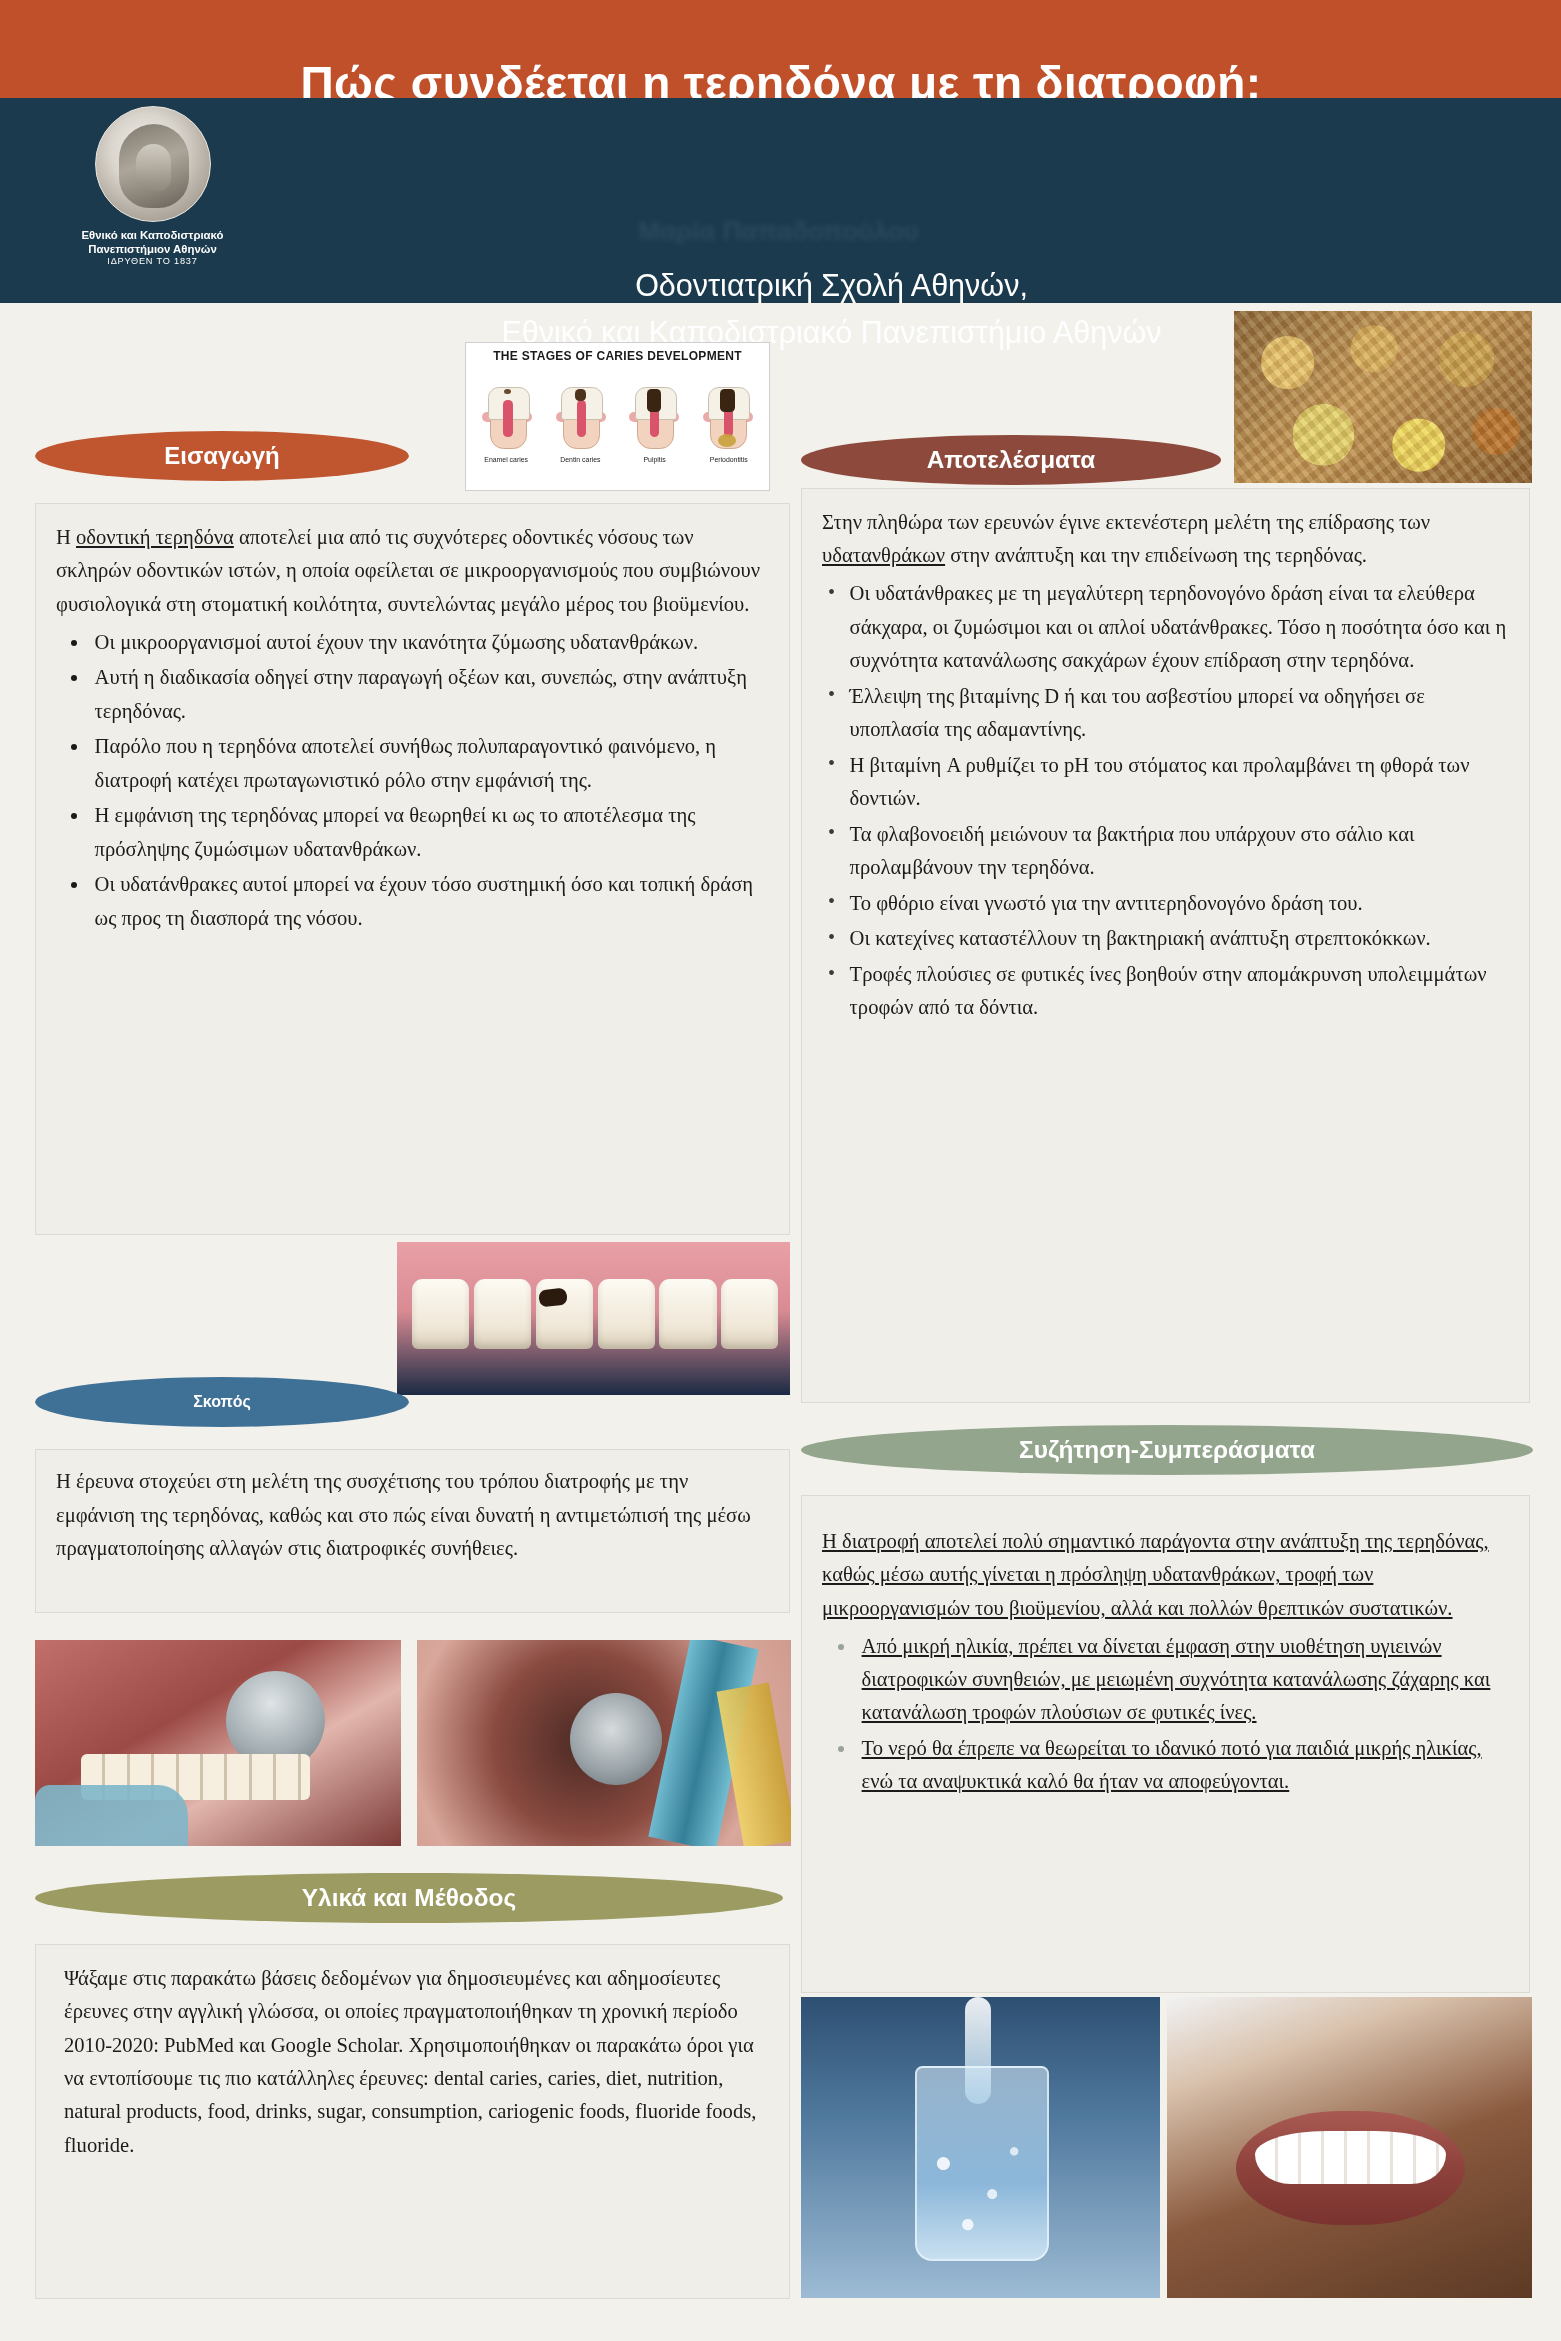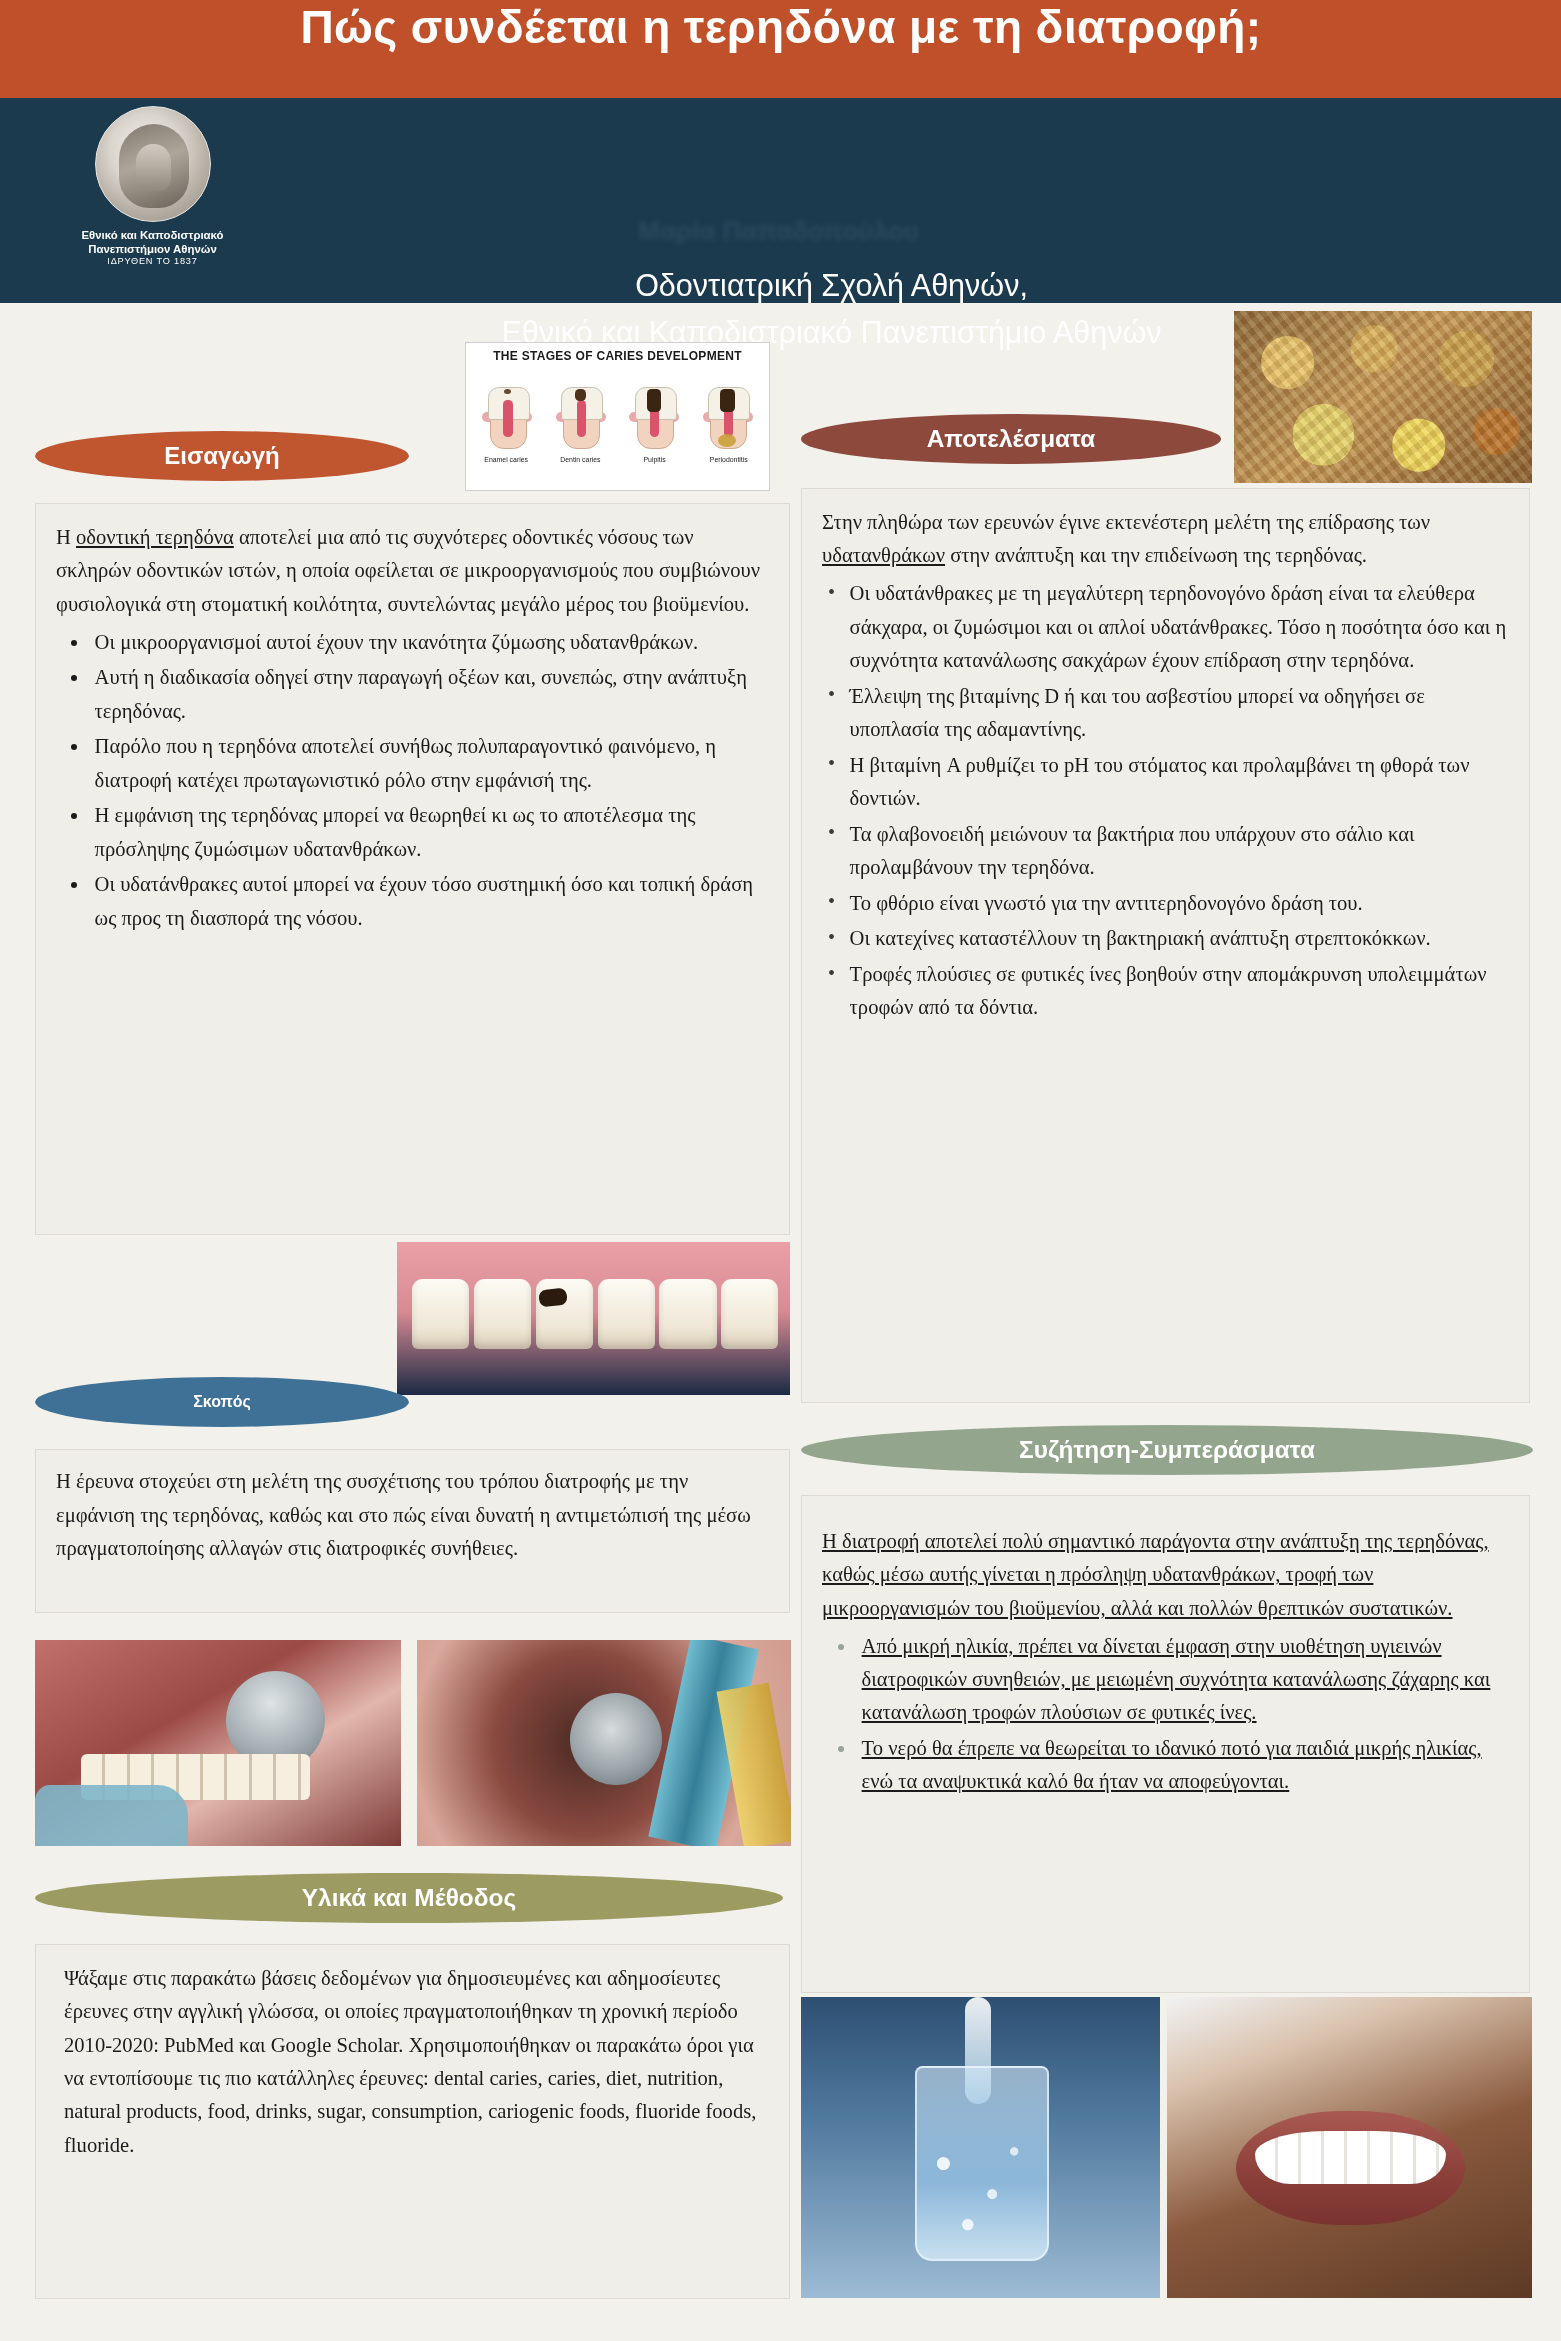--- a/index.html
+++ b/index.html
@@ -22,21 +22,21 @@
   }
 
   
   .title-bar {
     position: absolute;
     left: 0; top: 0;
     width: 1562px;
     height: 110px;
     background: #c0502a;
     display: flex;
-    align-items: flex-start;
+    align-items: flex-end;
     justify-content: center;
   }
   .title-bar h1 {
     margin: 0;
     font-family: "Liberation Sans", sans-serif;
     font-weight: bold;
     font-size: 46px;
     color: #ffffff;
     letter-spacing: 0.4px;
     text-align: center;
@@ -134,21 +134,21 @@
     align-items: center;
     justify-content: center;
     font-family: "Liberation Sans", sans-serif;
     font-weight: bold;
     color: #ffffff;
     z-index: 6;
   }
   .ell-intro { left: 35px; top: 431px; width: 374px; height: 50px; background: #bf5630; font-size: 24px; }
   .ell-scope { left: 35px; top: 1377px; width: 374px; height: 50px; background: #3f7197; font-size: 16px; }
   .ell-methods { left: 35px; top: 1873px; width: 748px; height: 50px; background: #9b9b62; font-size: 24.4px; }
-  .ell-results { left: 801px; top: 414px; width: 420px; height: 50px; background: #8d4a3c; font-size: 24.4px; }
+  .ell-results { left: 801px; top: 435px; width: 420px; height: 50px; background: #8d4a3c; font-size: 24.4px; }
   .ell-discussion { left: 801px; top: 1425px; width: 732px; height: 50px; background: #93a58c; font-size: 24.4px; }
 
   
   .panel {
     position: absolute;
     background: #efeee8;
     border: 0.8px solid #dcdad2;
     box-sizing: border-box;
     color: #1b1b1b;
     font-family: "Liberation Serif", serif;

